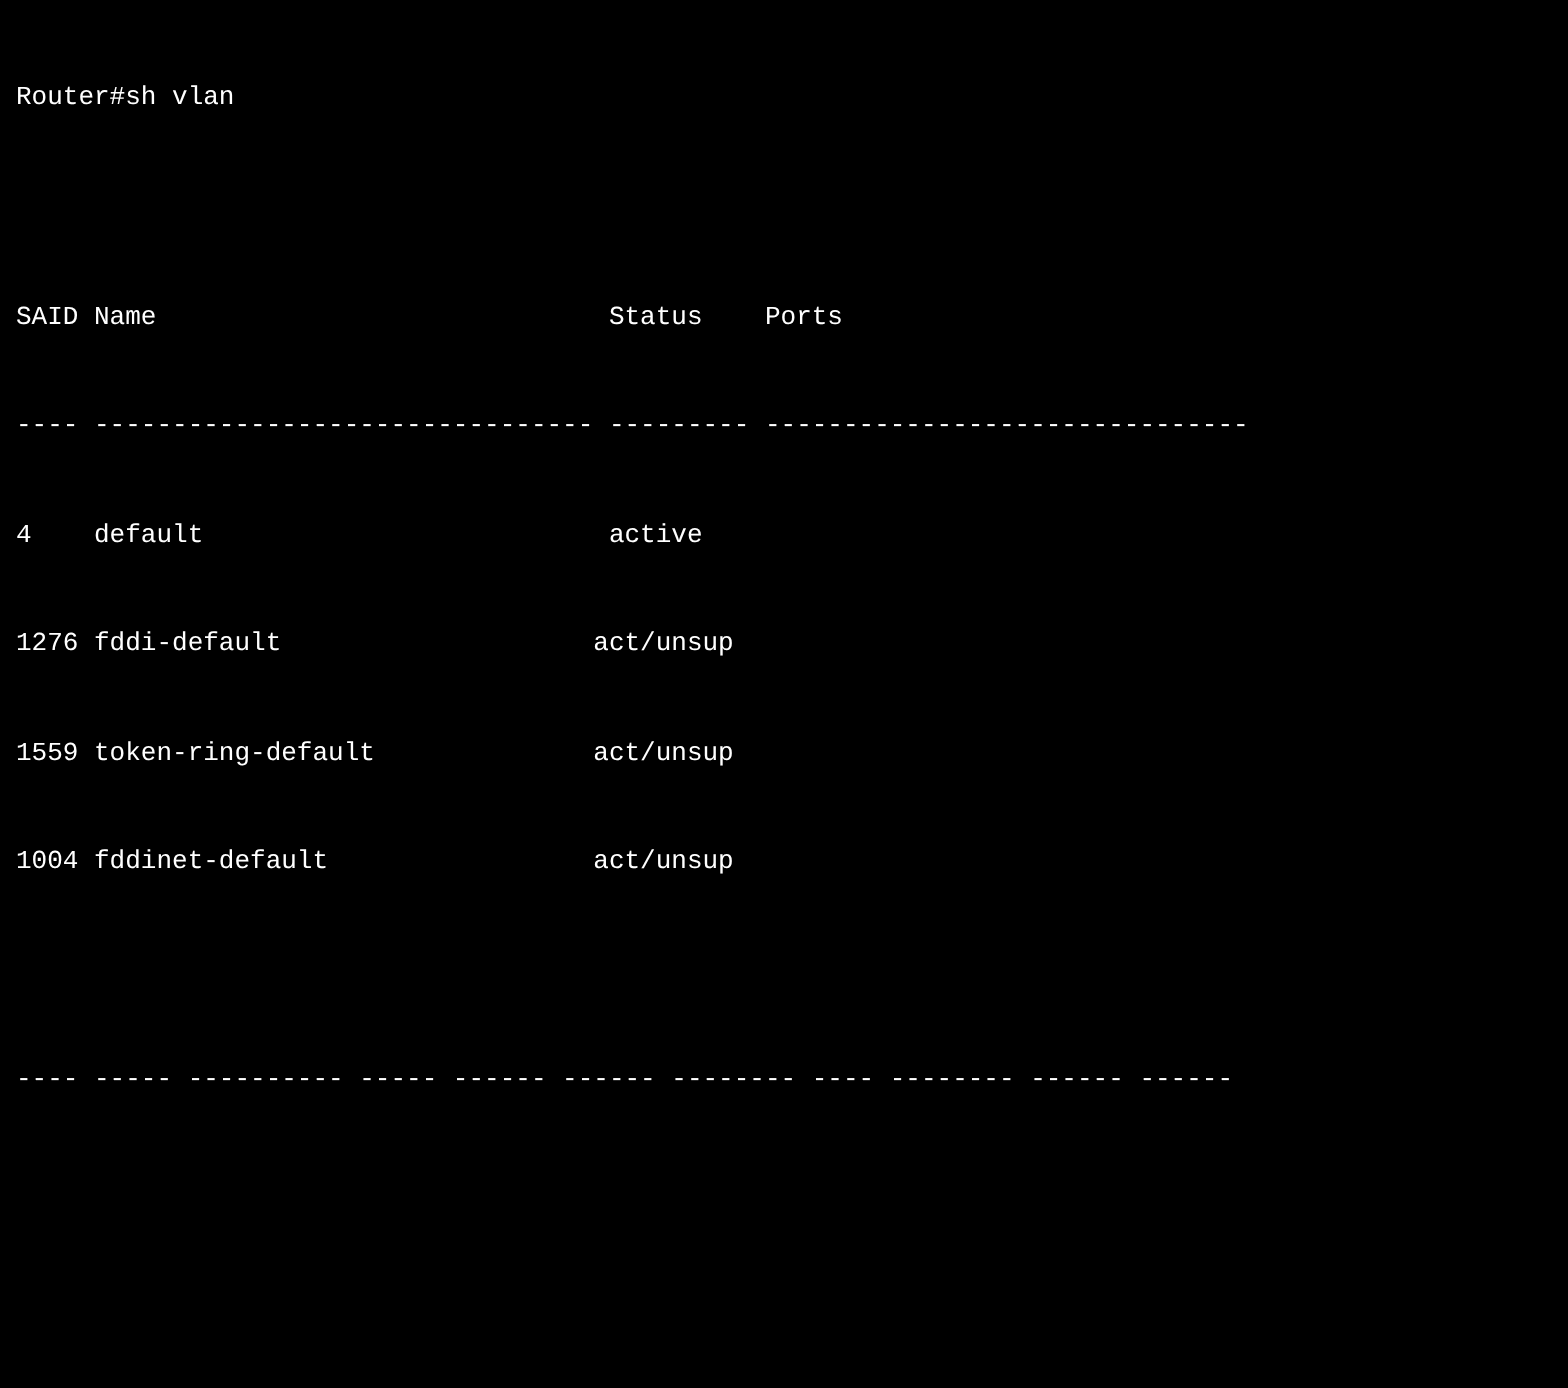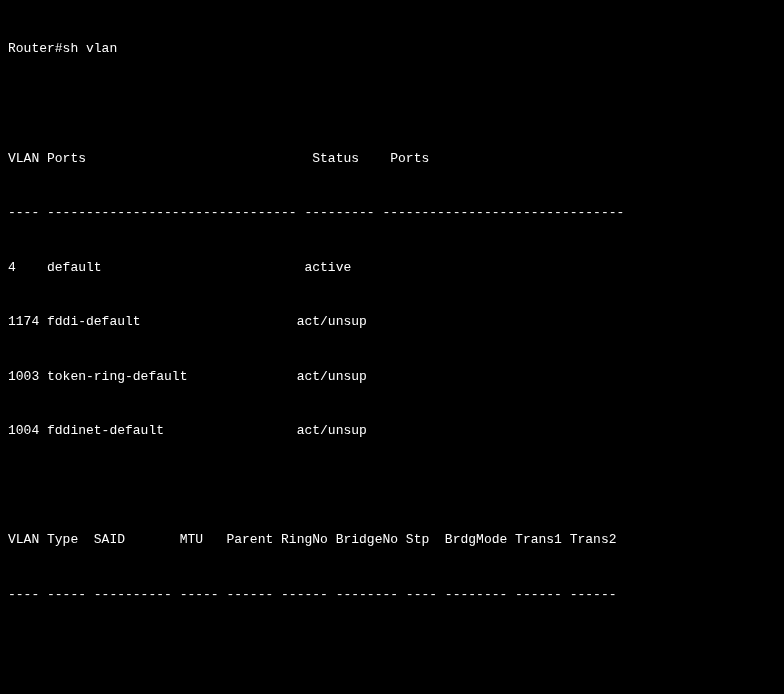--- a/index.html
+++ b/index.html
@@ -31,28 +31,27 @@
     .line {
       display: block;
     }
   </style>
 </head>
 <body>
 
 <div class="terminal-content">
   <span class="line">Router#sh vlan</span>
   <span class="line">&nbsp;</span>
-  <span class="line">VLAN Ports                             Status    Ports</span>
+  <span class="line">SAID Name                             Status    Ports</span>
   <span class="line">---- -------------------------------- --------- -------------------------------</span>
   <span class="line">4    default                          active</span>
-  <span class="line">1174 fddi-default                    act/unsup</span>
-  <span class="line">1003 token-ring-default              act/unsup</span>
+  <span class="line">1276 fddi-default                    act/unsup</span>
+  <span class="line">1559 token-ring-default              act/unsup</span>
   <span class="line">1004 fddinet-default                 act/unsup</span>
   <span class="line">&nbsp;</span>
-  <span class="line">VLAN Type  SAID       MTU   Parent RingNo BridgeNo Stp  BrdgMode Trans1 Trans2</span>
   <span class="line">---- ----- ---------- ----- ------ ------ -------- ---- -------- ------ ------</span>
   
   
   
   
   
   
   
   
   

